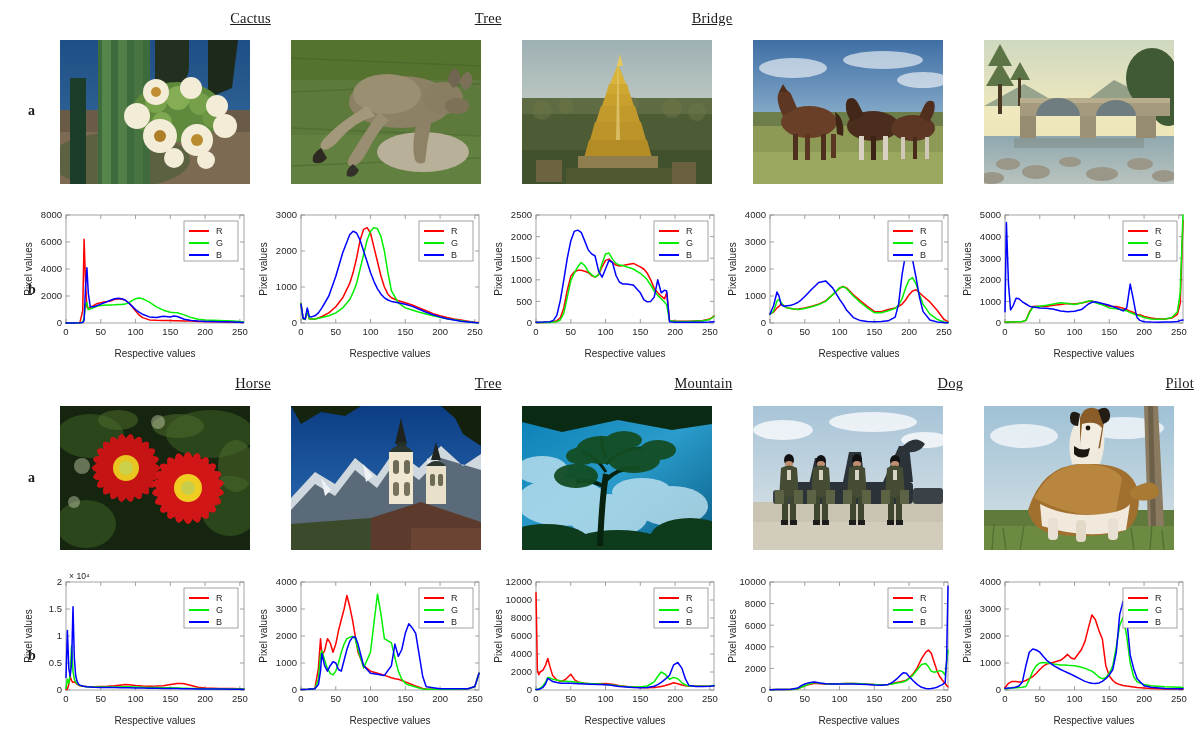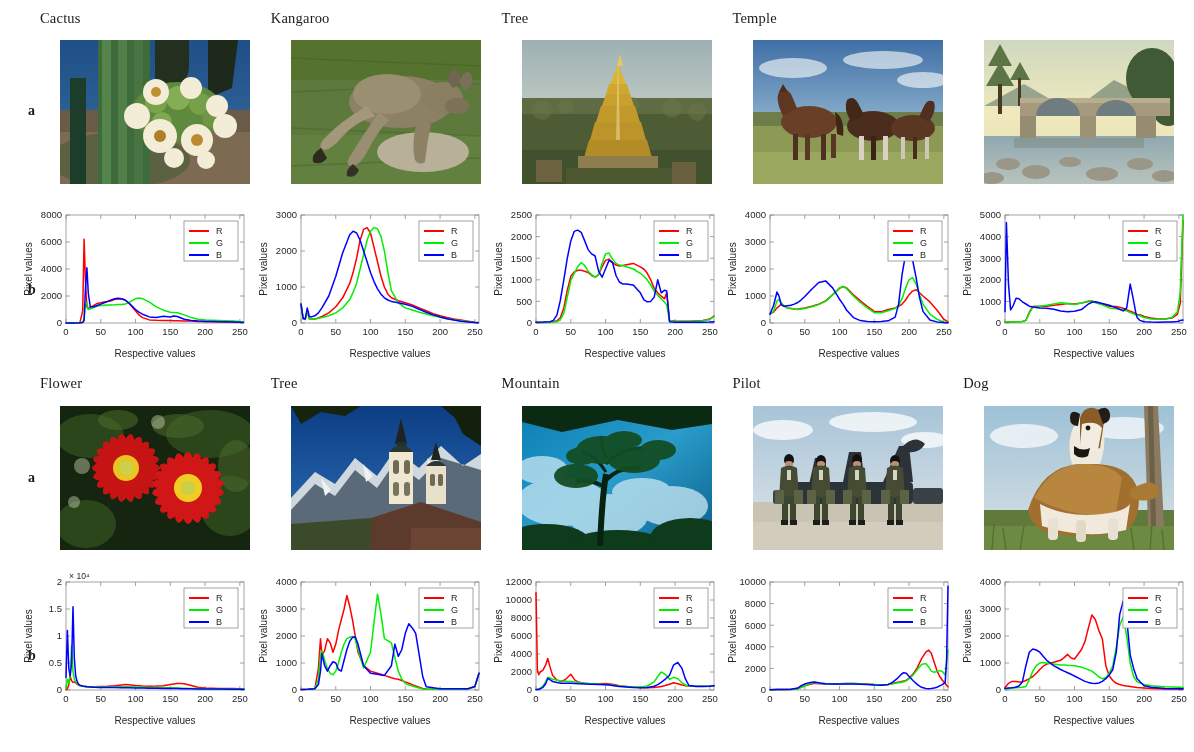--- a/index.html
+++ b/index.html
@@ -16,25 +16,26 @@
   }
   
   .titles {
     position: absolute;
     left: 40px;
     width: 1154px;
     display: flex;
   }
   .title-cell {
     width: 230.8px;
-    text-align: left;
+    text-align: right;
     font-family: "Liberation Serif", serif;
     font-size: 14.5px;
     color: #1a1a1a;
     letter-spacing: .2px;
+    text-decoration: underline;
   }
   
   .row-letter {
     position: absolute;
     left: 28px;
     font-family: "Liberation Serif", serif;
     font-weight: bold;
     font-size: 14px;
     color: #16181c;
   }
@@ -91,23 +92,22 @@
     font-size: 9px;
     fill: #262626;
   }
   .tick  { stroke: #8c8c8c; stroke-width: .8; }
 </style>
 </head>
 <body>
 
 <div class="titles" id="titles-row-1" style="top:10px;">
     <div class="title-cell">Cactus</div>
-    <div class="title-cell">Kangaroo</div>
     <div class="title-cell">Tree</div>
-    <div class="title-cell">Temple</div>
+    <div class="title-cell">Bridge</div>
   </div>
 
 <div class="row-letter" style="top:103px;">a</div>
 <div class="photo-row" id="photos-row-1" style="top:40px;">
     <div class="photo-cell">
       <div class="photo"><svg width="190" height="144" viewBox="0 0 190 144">
       <defs>
             <linearGradient id="cac-sky" x1="0" y1="0" x2="0" y2="1">
         <stop offset="0" stop-color="#1e4f86"></stop>
               <stop offset="1" stop-color="#3a6fa0"></stop>
@@ -557,25 +557,25 @@
         <text x="196" y="31.2" class="leg">R</text>
         <line x1="169" y1="40" x2="189" y2="40" stroke="#00ee00" stroke-width="2"></line>
         <text x="196" y="43.2" class="leg">G</text>
         <line x1="169" y1="52" x2="189" y2="52" stroke="#0000ff" stroke-width="2"></line>
         <text x="196" y="55.2" class="leg">B</text>
       </svg>
     </div>
   </div>
 
 <div class="titles" id="titles-row-2" style="top:375px;">
-    <div class="title-cell">Flower</div>
+    <div class="title-cell">Horse</div>
     <div class="title-cell">Tree</div>
     <div class="title-cell">Mountain</div>
+    <div class="title-cell">Dog</div>
     <div class="title-cell">Pilot</div>
-    <div class="title-cell">Dog</div>
   </div>
 
 <div class="row-letter" style="top:470px;">a</div>
 <div class="photo-row" id="photos-row-2" style="top:406px;">
     <div class="photo-cell">
       <div class="photo"><svg width="190" height="144" viewBox="0 0 190 144">
       <rect width="190" height="144" fill="#16250f"></rect>
       <g opacity=".9" fill="#2f4a1e">
         <ellipse cx="30" cy="30" rx="34" ry="22"></ellipse>
             <ellipse cx="150" cy="28" rx="44" ry="24"></ellipse>

